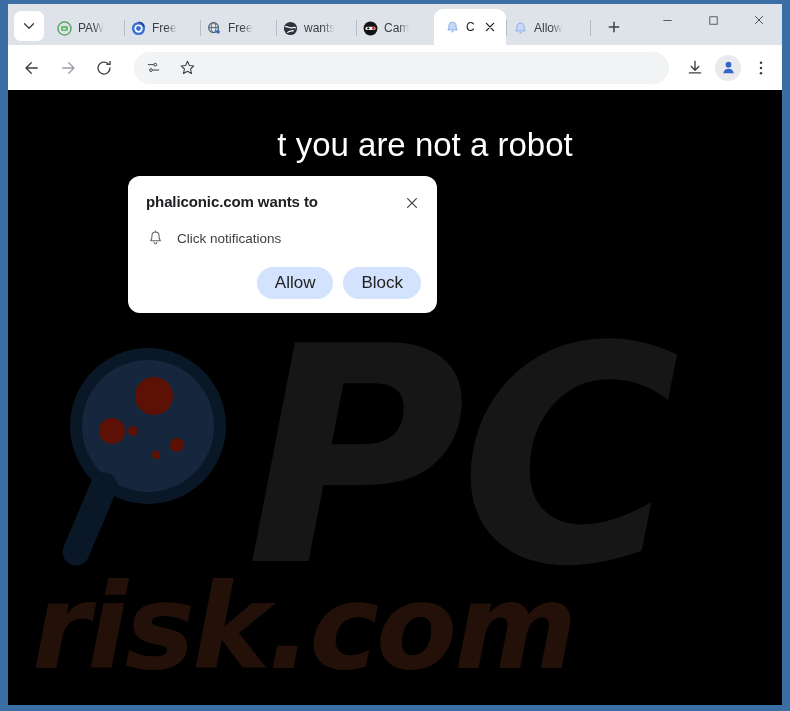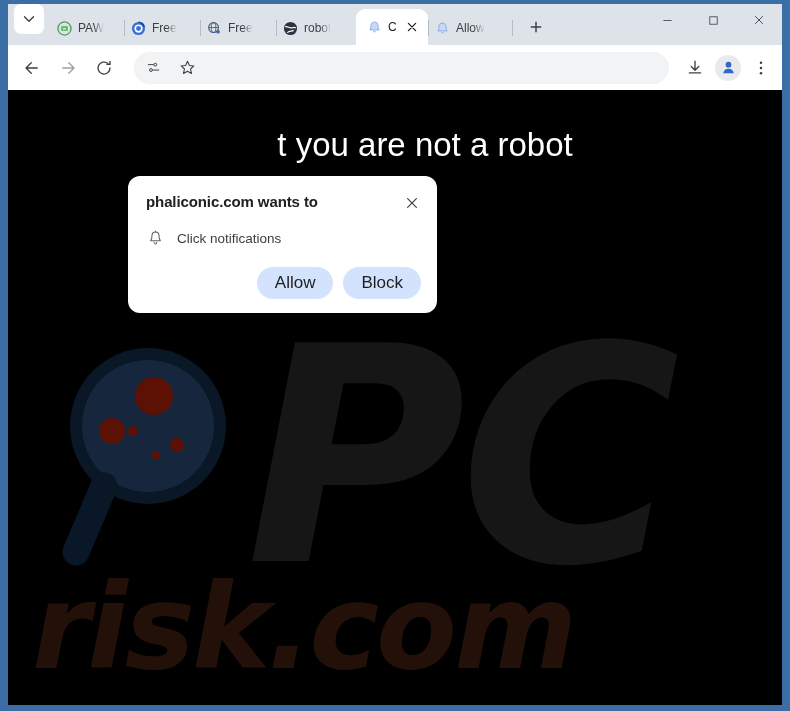--- a/index.html
+++ b/index.html
@@ -22,20 +22,21 @@
     background: #dee3e9;
     overflow: hidden;
   }
 
   
   #tabstrip {
     position: relative;
     height: 41px;
     background: #dee3e9;
     display: flex;
+    align-items: flex-end;
     padding-left: 4px;
   }
   .tabsearch {
     width: 30px; height: 30px;
     margin: 0 6px 4px 2px;
     background: #ffffff;
     border-radius: 7px;
     display: flex; align-items: center; justify-content: center;
     flex: 0 0 auto;
   }
@@ -330,23 +331,35 @@
 
         <div class="tab" style="width:80px">
           <span class="sep"></span>
           <span class="favicon">
             <svg viewBox="0 0 16 16" width="15" height="15">
               <circle cx="8" cy="8" r="7" fill="#2b3340"></circle>
               <path d="M2.2 6.2 C5 5 7 8.4 10 7.2 C12 6.4 13 7 13.8 7.6" stroke="#ffffff" stroke-width="1.3" fill="none"></path>
               <path d="M4.6 12.6 C6 10 9 11.4 11.4 10" stroke="#ffffff" stroke-width="1.3" fill="none"></path>
             </svg>
           </span>
-          <span class="ttl">robot</span>
-        </div>
-
+          <span class="ttl">wants</span>
+        </div>
+
+        <div class="tab" style="width:78px">
+          <span class="sep"></span>
+          <span class="favicon">
+            <svg viewBox="0 0 16 16" width="15" height="15">
+              <circle cx="8" cy="8" r="7.4" fill="#131313"></circle>
+              <rect x="2.6" y="6.2" width="10.8" height="3.4" rx="1.7" fill="#f2f2f2"></rect>
+              <circle cx="5.6" cy="7.9" r="1.2" fill="#131313"></circle>
+              <circle cx="11.1" cy="7.9" r="1.5" fill="#b9252a"></circle>
+            </svg>
+          </span>
+          <span class="ttl">Cam </span>
+        </div>
 
         <div class="tab active" style="width:72px">
           <span class="favicon">
             <svg viewBox="0 0 16 16" width="15" height="15">
               <path d="M8 2.2 C5.6 2.2 4.2 3.9 4.2 6.2 C4.2 9.3 3 10.6 3 10.6 H13 C13 10.6 11.8 9.3 11.8 6.2 C11.8 3.9 10.4 2.2 8 2.2 Z" fill="#c7d9f7" stroke="#7ea6e8" stroke-width="0.9"></path>
               <path d="M6.6 11.6 C6.9 12.8 7.4 13.4 8 13.4 C8.6 13.4 9.1 12.8 9.4 11.6" fill="#9dbdee"></path>
             </svg>
           </span>
           <span class="ttl">C</span>
           <span class="tabclose">

